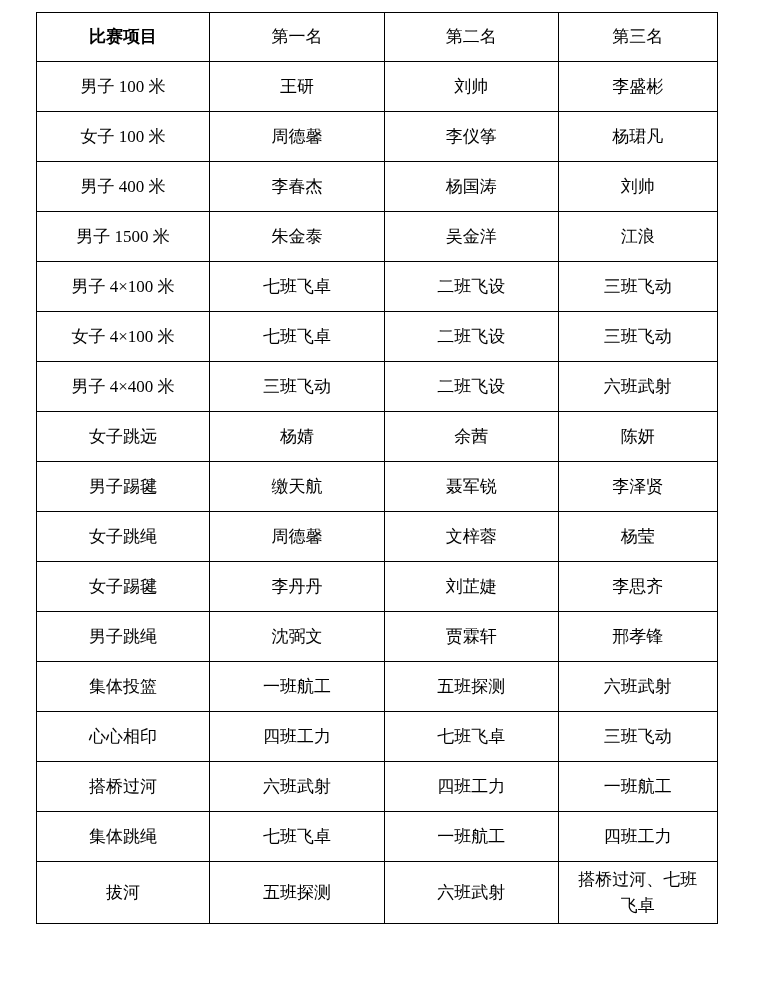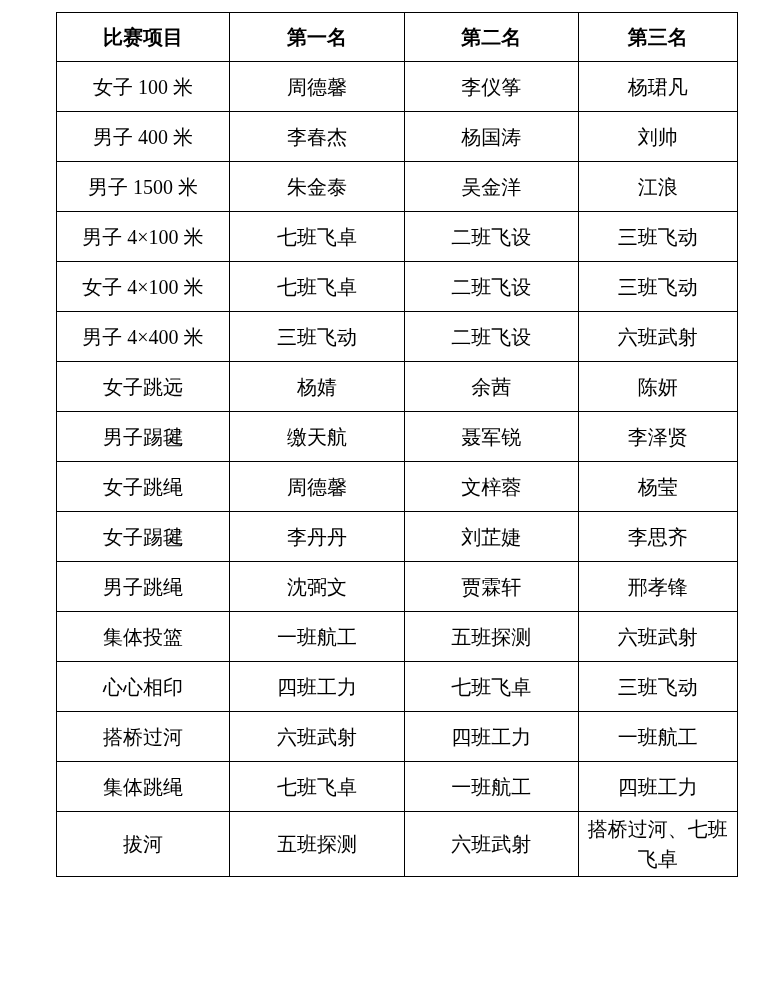--- a/index.html
+++ b/index.html
@@ -9,41 +9,41 @@
   }
   .page {
     position: relative;
     width: 760px;
     height: 981px;
     background: #ffffff;
     overflow: hidden;
   }
   table.results {
     position: absolute;
-    left: 56px;
+    left: 36px;
     top: 12px;
     width: 682px;
     border-collapse: collapse;
     table-layout: fixed;
     font-family: "Liberation Serif", "DejaVu Serif", serif;
-    font-size: 20px;
+    font-size: 17px;
     color: #000000;
   }
   table.results th,
   table.results td {
     border: 1.5px solid #000000;
     text-align: center;
     vertical-align: middle;
     padding: 2px 8px;
     white-space: pre-line;
     line-height: 1.5;
     overflow: hidden;
   }
   table.results th {
-    font-weight: bold;
+    font-weight: normal;
     height: 44px;
   }
   table.results th.bold {
     font-weight: bold;
   }
   table.results tbody tr {
     height: 50px;
   }
   table.results tbody tr:last-child {
     height: 62px;
@@ -67,20 +67,26 @@
     </colgroup>
     <thead>
       <tr>
         <th class="bold">比赛项目</th>
         <th>第一名</th>
         <th>第二名</th>
         <th>第三名</th>
       </tr>
     </thead>
     <tbody>
+        <tr>
+          <td>男子 100 米</td>
+          <td>王研</td>
+          <td>刘帅</td>
+          <td>李盛彬</td>
+        </tr>
         <tr>
           <td>女子 100 米</td>
           <td>周德馨</td>
           <td>李仪筝</td>
           <td>杨珺凡</td>
         </tr>
         <tr>
           <td>男子 400 米</td>
           <td>李春杰</td>
           <td>杨国涛</td>

